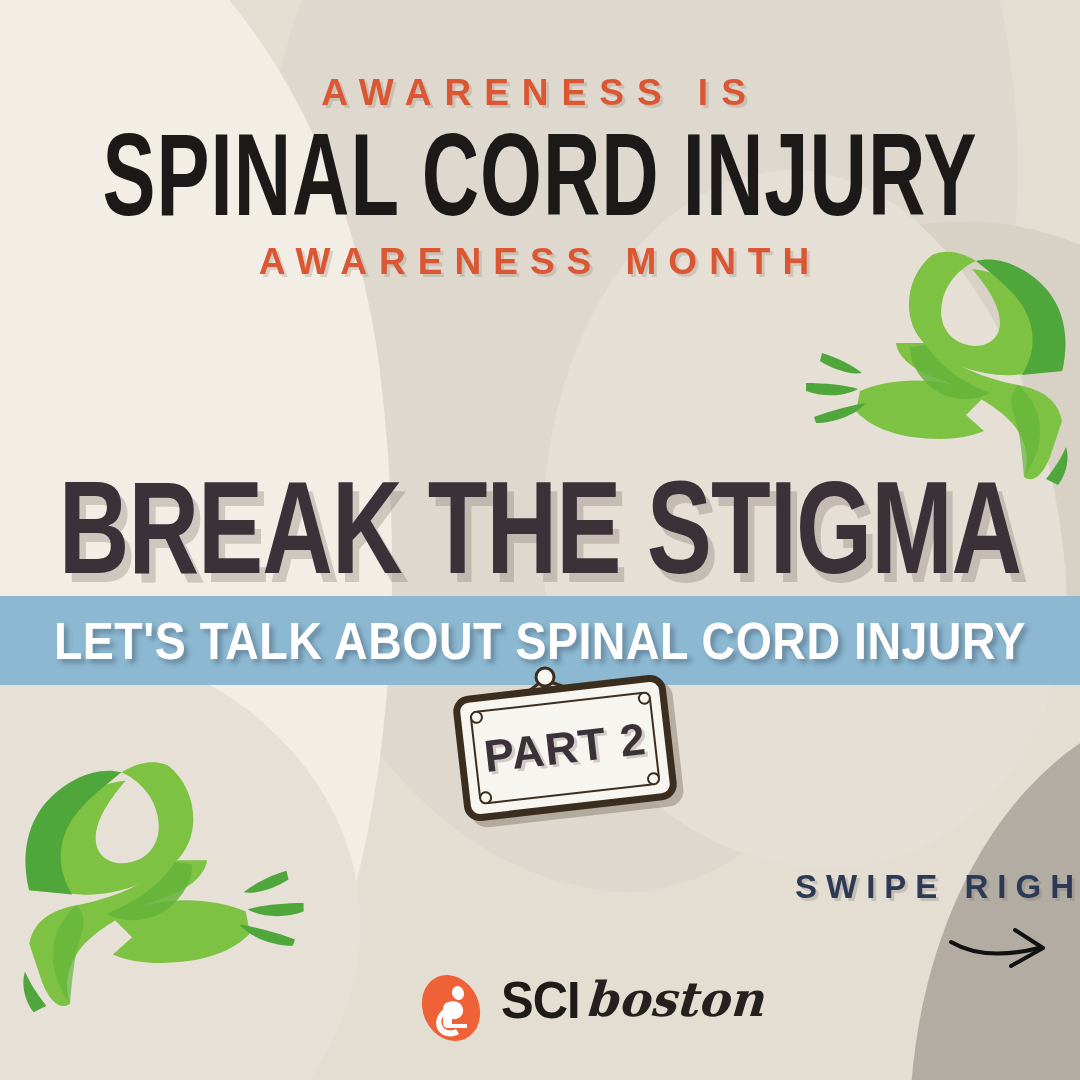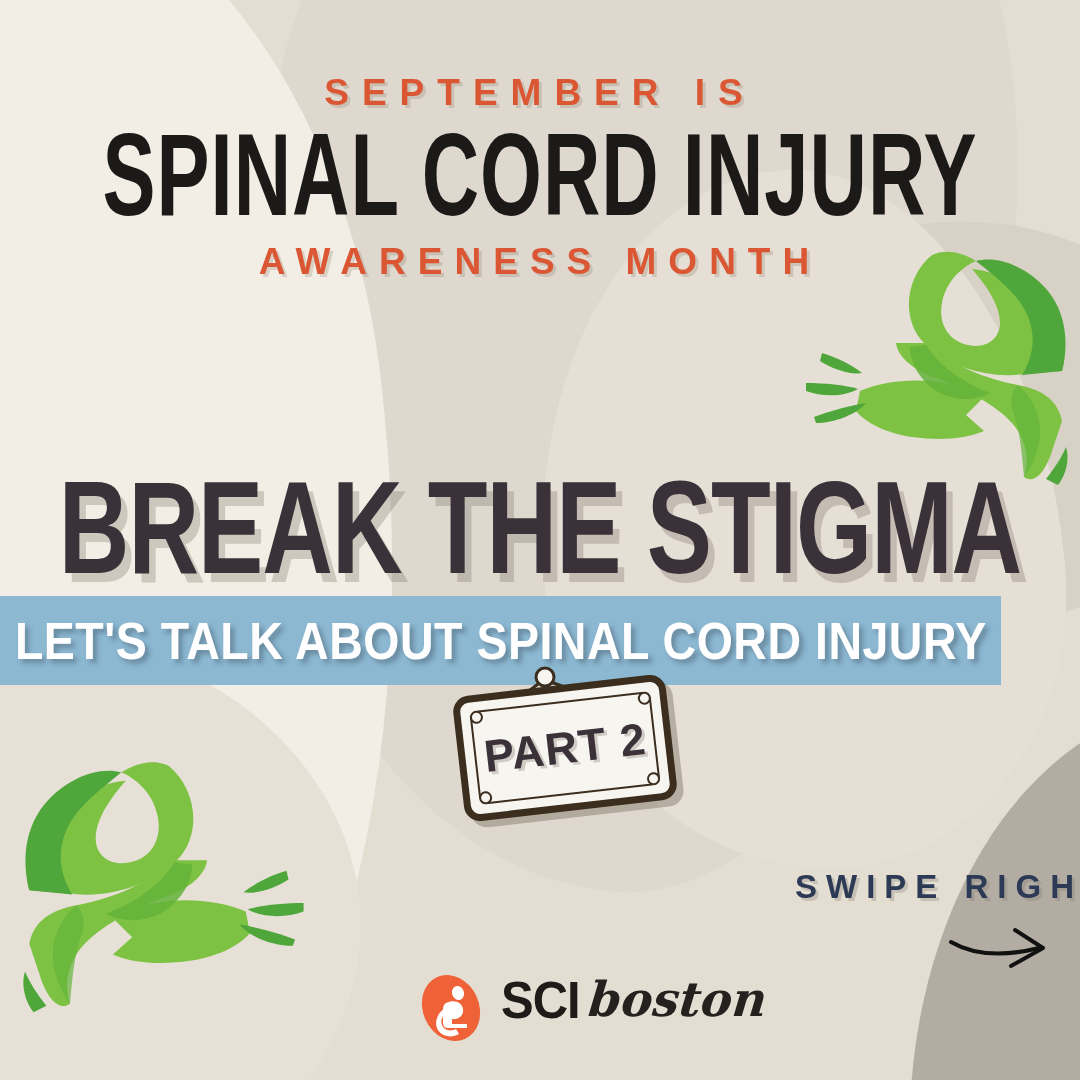--- a/index.html
+++ b/index.html
@@ -74,21 +74,21 @@
     left:0;top:452px;width:1080px;text-align:center;
     font-size:104px;font-weight:900;letter-spacing:-1px;
     color:#3B3239;
     transform:scaleY(1.27) scaleX(.94);
     transform-origin:center top;
     text-shadow:7px 7px 0 rgba(120,110,100,.30);
   }
 
   
   #banner{
-    left:0;top:596px;width:1001px;height:89px;
+    left:0;top:596px;width:1080px;height:89px;
     background:#8CB8D2;
     display:flex;align-items:center;justify-content:center;
   }
   #banner-text{
     font-size:47px;font-weight:900;letter-spacing:.5px;color:#FFFFFF;
     transform:scaleY(1.12) scaleX(.99);
     text-shadow:4px 4px 5px rgba(60,80,95,.45);
     white-space:nowrap;
   }
 
@@ -188,21 +188,21 @@
         <path d="M6 158 C24 158 46 160 58 164 C44 172 22 172 6 166 Z"></path>
         <path d="M14 192 C30 186 52 180 66 178 C56 190 34 198 16 198 Z"></path>
       </g>
       <g fill="#4FA63A">
         <path d="M246 254 C254 244 262 232 266 222 C270 234 266 250 258 260 Z"></path>
       </g>
     </g>
   </svg>
 
   <div class="layer" id="header-block">
-    <div id="eyebrow">SEPTEMBER IS</div>
+    <div id="eyebrow">AWARENESS IS</div>
     <div id="headline-main">SPINAL CORD INJURY</div>
     <div id="subline">AWARENESS MONTH</div>
   </div>
 
   <div class="layer" id="stigma">BREAK THE STIGMA</div>
 
   <div class="layer" id="banner">
     <span id="banner-text">LET'S TALK ABOUT SPINAL CORD INJURY</span>
   </div>
 

